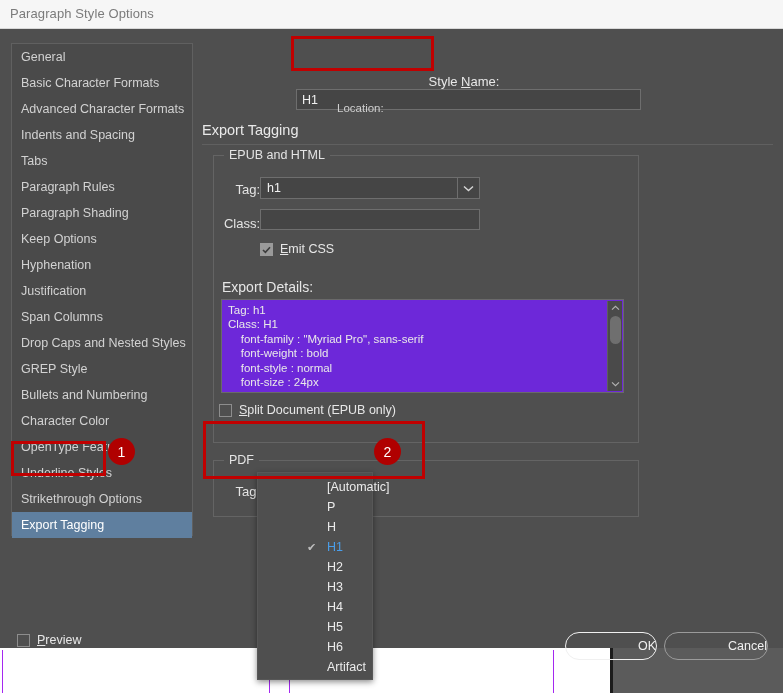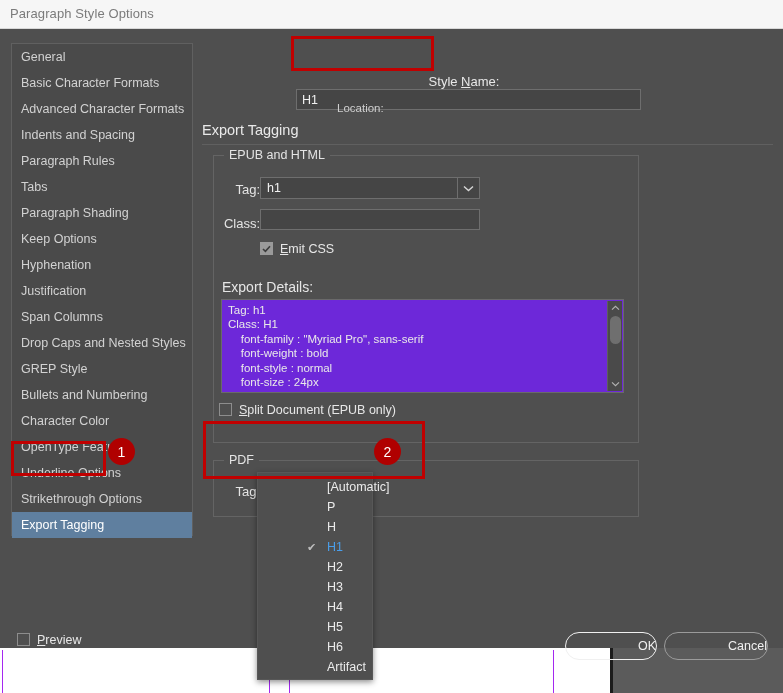--- a/index.html
+++ b/index.html
@@ -120,21 +120,21 @@
   }
   .combo .val { flex: 1; padding-left: 6px; font-size: 12.5px; color: #f2f2f2; }
   .combo .arrowbtn {
     width: 22px; height: 100%;
     border-left: 1px solid #6e6e6e;
     display: flex; align-items: center; justify-content: center;
   }
   .chev { display: block; }
 
   
-  .cbrow { position: absolute; display: flex; align-items: flex-start; }
+  .cbrow { position: absolute; display: flex; align-items: flex-end; }
   .cbox {
     width: 13px; height: 13px;
     border: 1px solid #8d8d8d;
     background: #4f4f4f;
     display: flex; align-items: center; justify-content: center;
     margin-right: 7px;
   }
   .cbox.checked { background: #9a9a9a; border-color: #9a9a9a; }
   .cblabel { font-size: 12.5px; color: #e7e7e7; }
   .cblabel u { text-decoration: underline; }
@@ -233,33 +233,33 @@
     <div class="titlebar-text">Paragraph Style Options</div>
   </div>
 
   <div class="dialog">
 
     <div class="sidebar" id="sidebar">
         <div class="side-item"><span>General</span></div>
         <div class="side-item"><span>Basic Character Formats</span></div>
         <div class="side-item"><span>Advanced Character Formats</span></div>
         <div class="side-item"><span>Indents and Spacing</span></div>
+        <div class="side-item"><span>Tabs</span></div>
         <div class="side-item"><span>Paragraph Rules</span></div>
-        <div class="side-item"><span>Tabs</span></div>
         <div class="side-item"><span>Paragraph Shading</span></div>
         <div class="side-item"><span>Keep Options</span></div>
         <div class="side-item"><span>Hyphenation</span></div>
         <div class="side-item"><span>Justification</span></div>
         <div class="side-item"><span>Span Columns</span></div>
         <div class="side-item"><span>Drop Caps and Nested Styles</span></div>
         <div class="side-item"><span>GREP Style</span></div>
         <div class="side-item"><span>Bullets and Numbering</span></div>
         <div class="side-item"><span>Character Color</span></div>
         <div class="side-item"><span>OpenType Features</span></div>
-        <div class="side-item"><span>Underline Options</span></div>
+        <div class="side-item"><span>Underline Styles</span></div>
         <div class="side-item"><span>Strikethrough Options</span></div>
         <div class="side-item selected"><span>Export Tagging</span></div>
       </div>
 
     <div class="style-name-row">
       <span class="style-name-label"><span>Style </span><u>N</u><span>ame:</span></span>
       <input class="style-name-input" value="H1" style="">
     </div>
     <div class="location-row">Location:</div>
 

